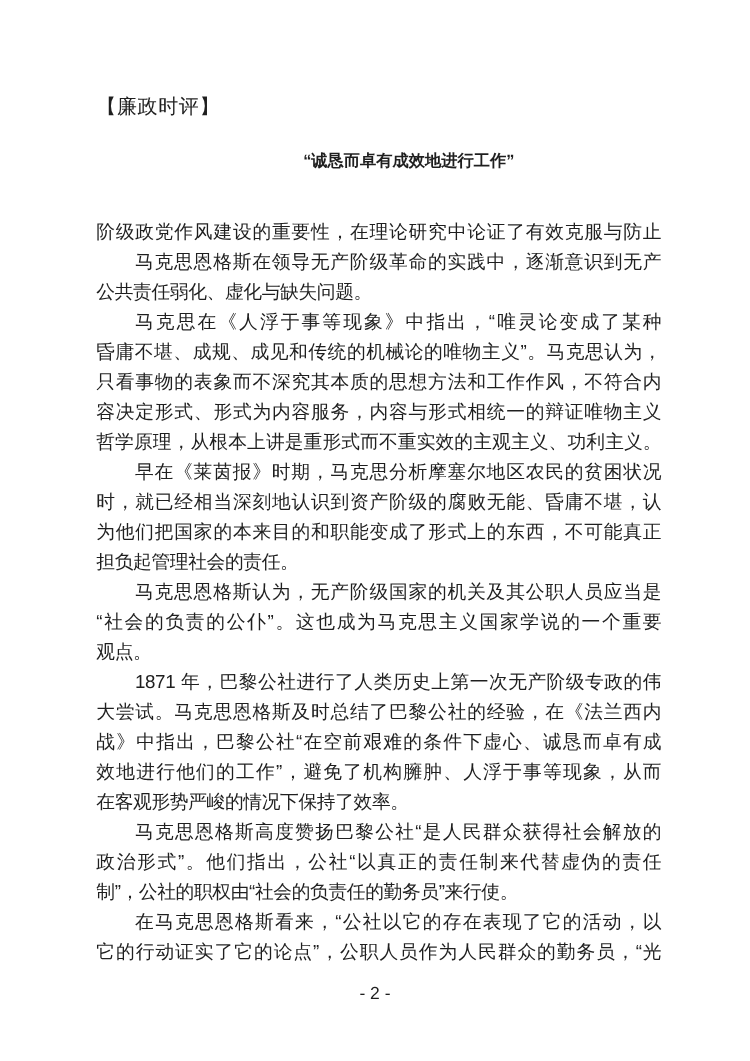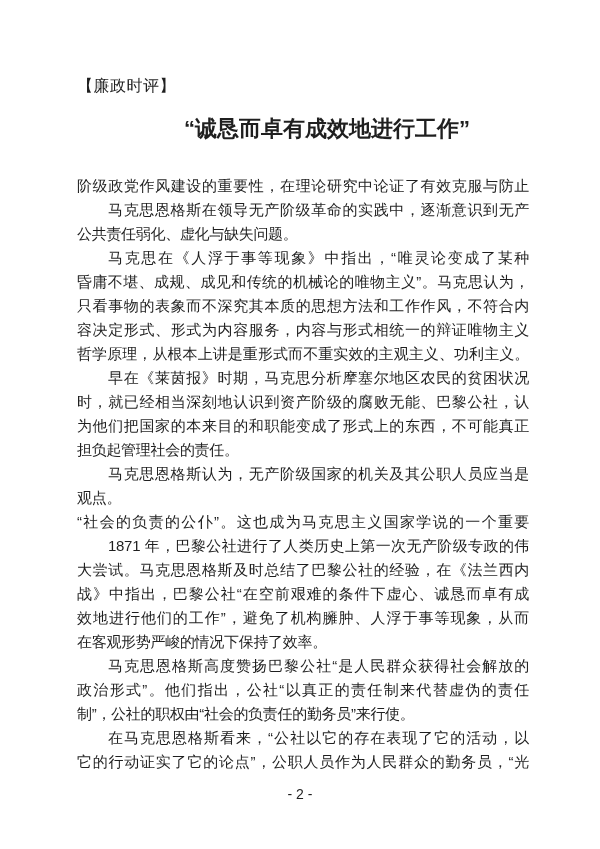--- a/index.html
+++ b/index.html
@@ -25,21 +25,21 @@
     line-height: 20px;
     letter-spacing: 0.5px;
   }
   .doc-title {
     position: absolute;
     left: 0;
     top: 116px;
     width: 600px;
     text-align: center;
     text-indent: 54px;
-    font-size: 22px;
+    font-size: 13px;
     font-weight: bold;
     line-height: 26px;
   }
   .doc-body {
     position: absolute;
     left: 77px;
     top: 174px;
     width: 452px;
   }
   .doc-body .line {
@@ -80,26 +80,26 @@
   <div class="doc-body">
       <div class="line">阶级政党作风建设的重要性，在理论研究中论证了有效克服与防止</div>
       <div class="line indent">马克思恩格斯在领导无产阶级革命的实践中，逐渐意识到无产</div>
       <div class="line end">公共责任弱化、虚化与缺失问题。</div>
       <div class="line indent">马克思在《人浮于事等现象》中指出，“唯灵论变成了某种</div>
       <div class="line">昏庸不堪、成规、成见和传统的机械论的唯物主义”。马克思认为，</div>
       <div class="line">只看事物的表象而不深究其本质的思想方法和工作作风，不符合内</div>
       <div class="line">容决定形式、形式为内容服务，内容与形式相统一的辩证唯物主义</div>
       <div class="line">哲学原理，从根本上讲是重形式而不重实效的主观主义、功利主义。</div>
       <div class="line indent">早在《莱茵报》时期，马克思分析摩塞尔地区农民的贫困状况</div>
-      <div class="line">时，就已经相当深刻地认识到资产阶级的腐败无能、巴黎公社，认</div>
+      <div class="line">时，就已经相当深刻地认识到资产阶级的腐败无能、昏庸不堪，认</div>
       <div class="line">为他们把国家的本来目的和职能变成了形式上的东西，不可能真正</div>
       <div class="line end">担负起管理社会的责任。</div>
       <div class="line indent">马克思恩格斯认为，无产阶级国家的机关及其公职人员应当是</div>
+      <div class="line">“社会的负责的公仆”。这也成为马克思主义国家学说的一个重要</div>
       <div class="line end">观点。</div>
-      <div class="line">“社会的负责的公仆”。这也成为马克思主义国家学说的一个重要</div>
       <div class="line indent">1871 年，巴黎公社进行了人类历史上第一次无产阶级专政的伟</div>
       <div class="line">大尝试。马克思恩格斯及时总结了巴黎公社的经验，在《法兰西内</div>
       <div class="line">战》中指出，巴黎公社“在空前艰难的条件下虚心、诚恳而卓有成</div>
       <div class="line">效地进行他们的工作”，避免了机构臃肿、人浮于事等现象，从而</div>
       <div class="line end">在客观形势严峻的情况下保持了效率。</div>
       <div class="line indent">马克思恩格斯高度赞扬巴黎公社“是人民群众获得社会解放的</div>
       <div class="line">政治形式”。他们指出，公社“以真正的责任制来代替虚伪的责任</div>
       <div class="line end">制”，公社的职权由“社会的负责任的勤务员”来行使。</div>
       <div class="line indent">在马克思恩格斯看来，“公社以它的存在表现了它的活动，以</div>
       <div class="line">它的行动证实了它的论点”，公职人员作为人民群众的勤务员，“光</div>

